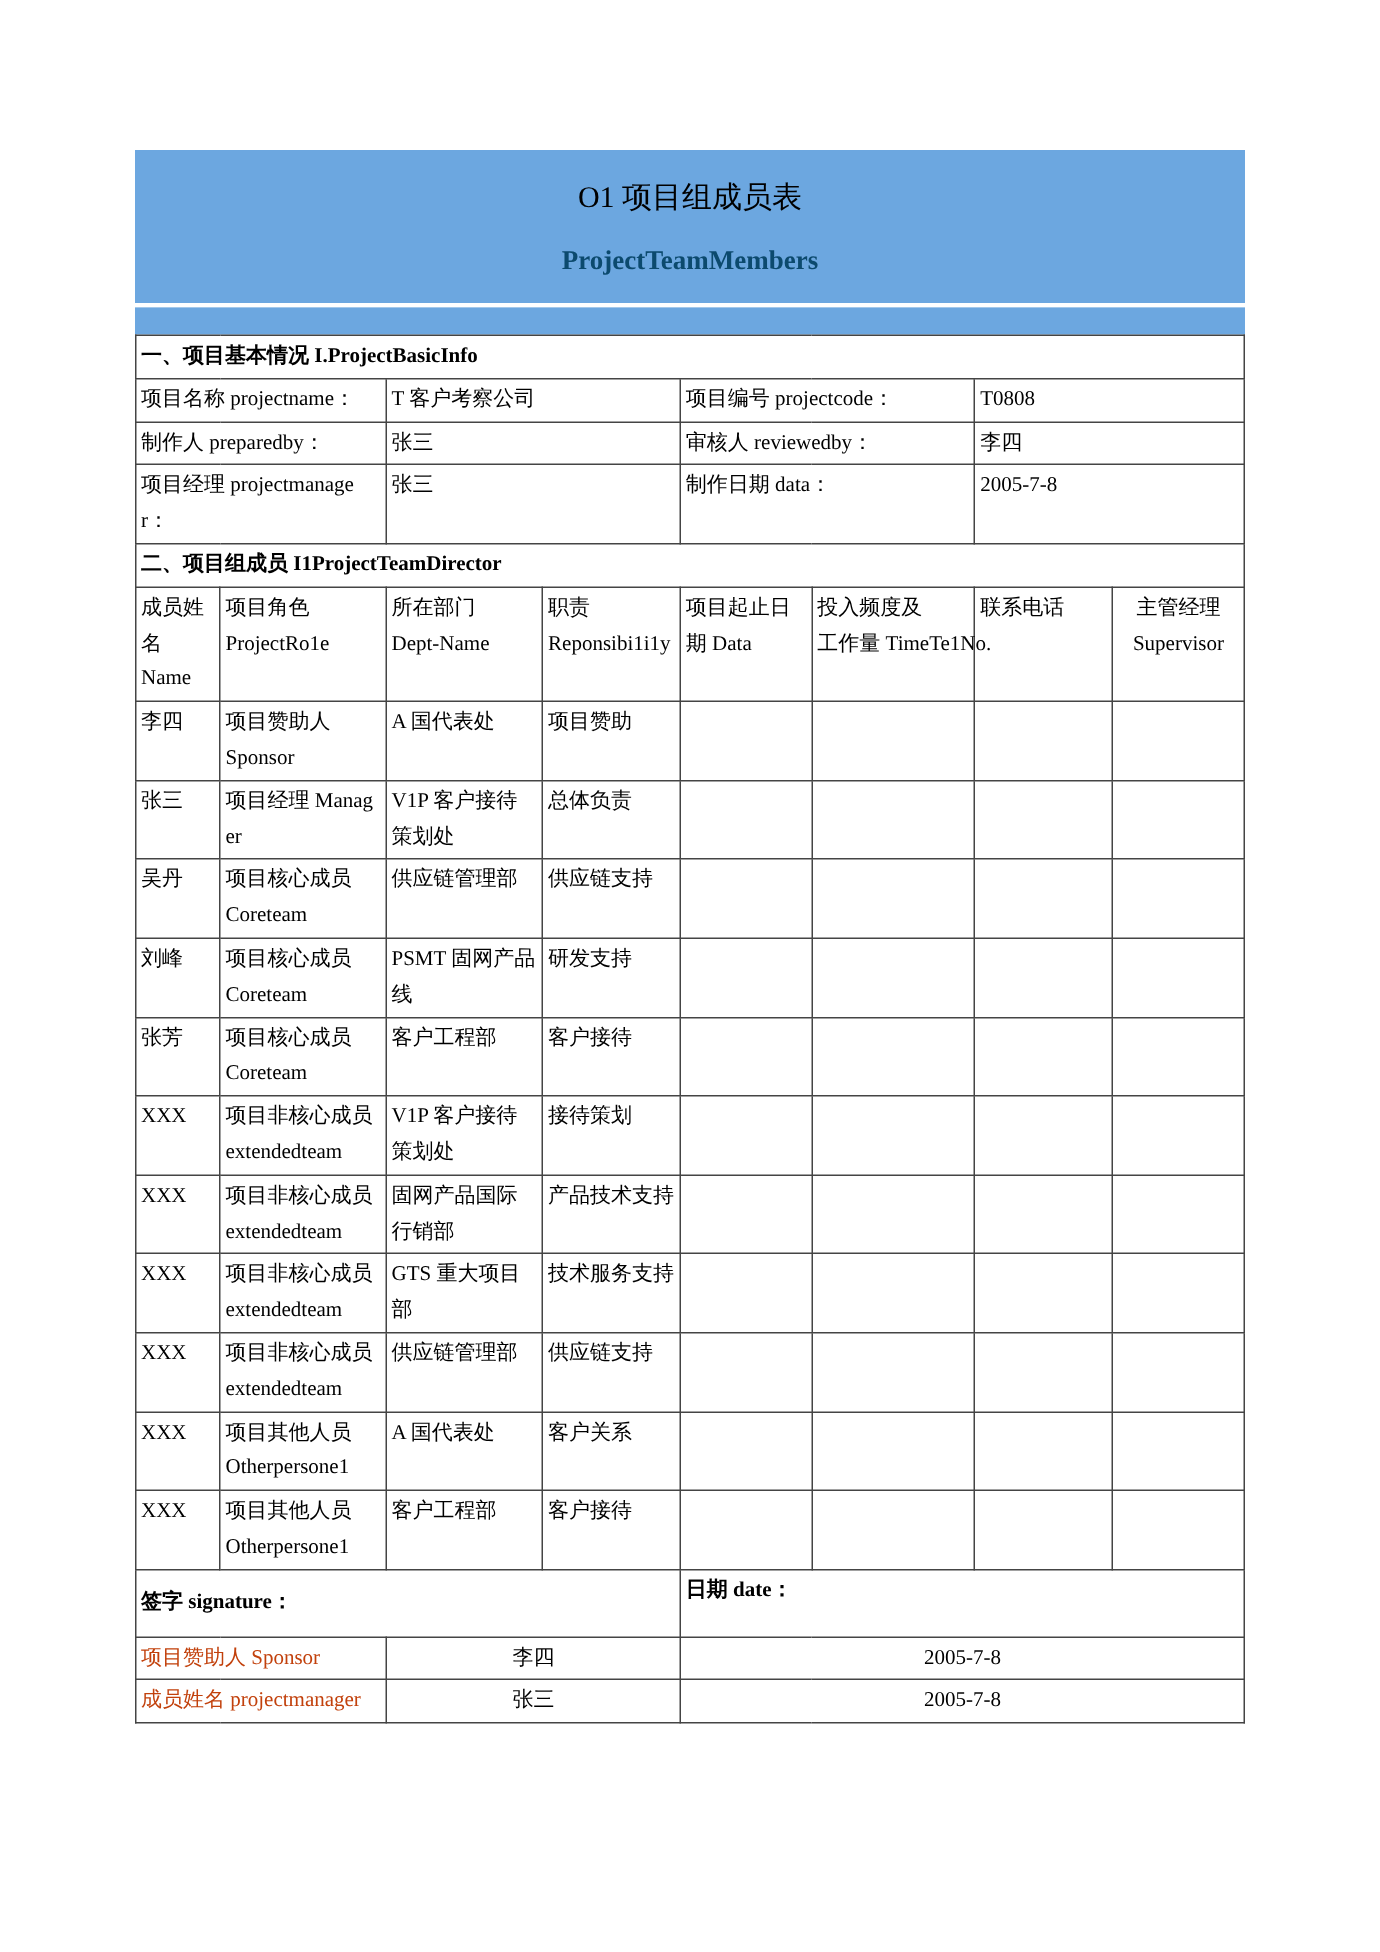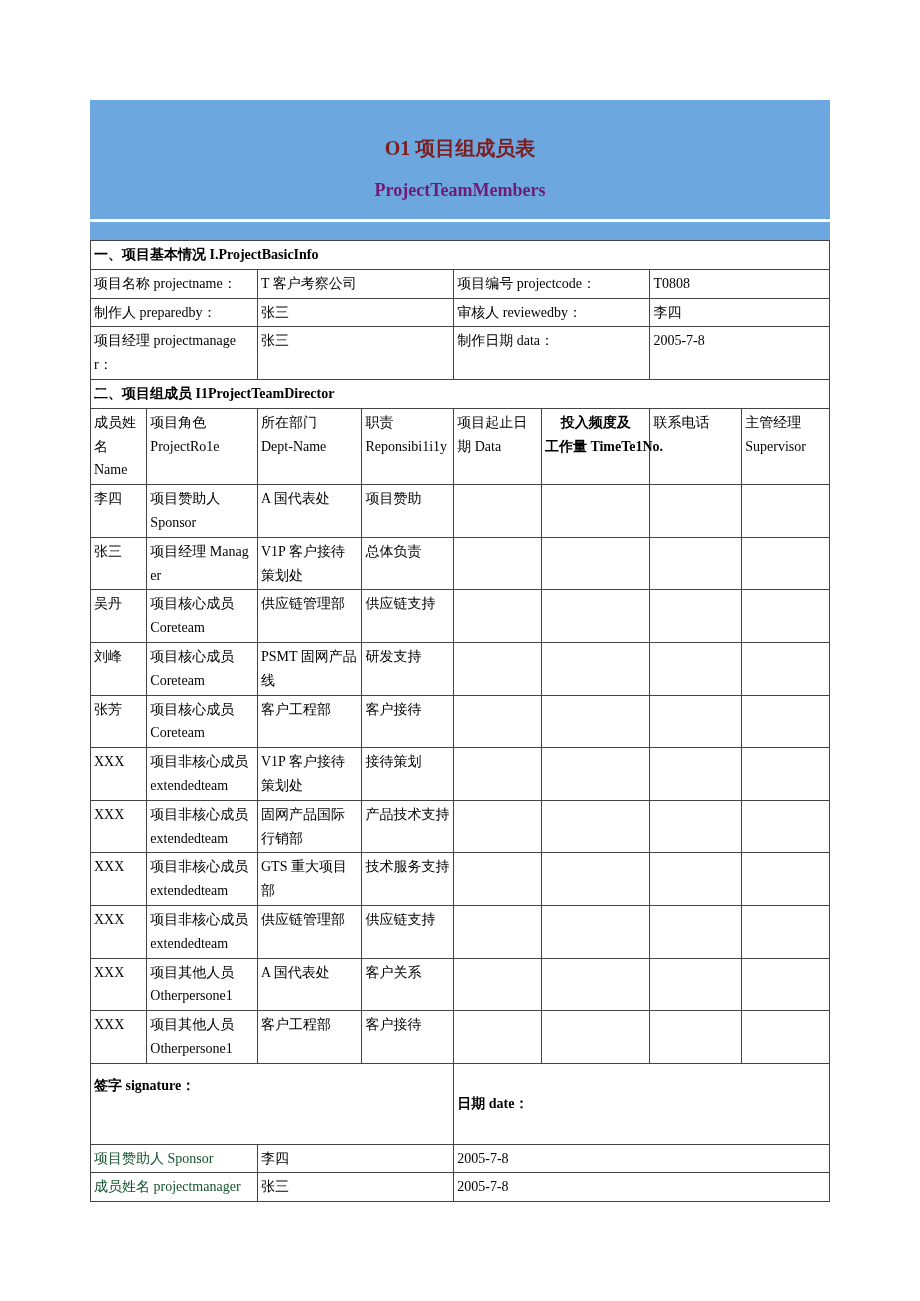--- a/index.html
+++ b/index.html
@@ -16,27 +16,27 @@
     padding: 100px 90px 50px 90px;
     box-sizing: border-box;
   }
   .header {
     background: #6ca7e0;
     text-align: center;
     padding: 12px 0 18px 0;
     border-bottom: 3px solid #fff;
   }
   .header h1 {
-    color: #7f1d1d;
+    color: #000000;
     font-size: 20px;
-    font-weight: bold;
-    margin: 23px 0 18px 0;
+    font-weight: normal;
+    margin: 6px 0 18px 0;
   }
   .header h2 {
-    color: #701a75;
+    color: #0c4a6e;
     font-size: 18px;
     font-weight: bold;
     margin: 0;
   }
   .blue-strip {
     background: #6ca7e0;
     height: 18px;
   }
   table {
     width: 100%;
@@ -48,27 +48,28 @@
     padding: 2px 3px;
     vertical-align: top;
     line-height: 1.7;
     word-break: break-all;
   }
   .section-header td {
     font-weight: bold;
     border-top: 1px solid #444;
   }
   .link-blue {
-    color: #14532d;
+    color: #c2410c;
   }
   .sig-row td {
     font-weight: bold;
     margin-left: 45px;
   }
   .center {
+    text-align: center;
   }
   col.c-name { width: 54px; }
   col.c-role { width: 106px; }
   col.c-dept { width: 100px; }
   col.c-resp { width: 88px; }
   col.c-date { width: 84px; }
   col.c-time { width: 104px; }
   col.c-tel  { width: 88px; }
   col.c-sup  { width: 84px; }
 </style>
@@ -136,21 +137,21 @@
         <span>Dept-Name</span>
       </td>
       <td>
         <span>职责</span><br>
         <span>Reponsibi1i1y</span>
       </td>
       <td>
         <span>项目起止日</span><br>
         <span>期 Data</span>
       </td>
-      <td style="text-align:center;font-weight:bold;">
+      <td style="text-align:left;">
         <span>投入频度及</span><br>
         <span style="white-space:nowrap;">工作量 TimeTe1No.</span>
       </td>
       <td>
         <span>联系电话</span>
       </td>
       <td class="center">
         <span>主管经理</span><br>
         <span>Supervisor</span>
       </td>
@@ -266,21 +267,21 @@
           <td></td>
           <td></td>
           <td></td>
           <td></td>
         </tr>
       </tbody>
 
     <tbody>
         <tr class="sig-row">
       <td colspan="4" style="padding:10px 3px;">签字 signature：</td>
-      <td colspan="4" style="padding:28px 3px;">日期 date：</td>
+      <td colspan="4" style="padding:2px 3px;">日期 date：</td>
     </tr>
     <tr>
       <td colspan="2" class="link-blue">项目赞助人 Sponsor</td>
       <td colspan="2" class="center">李四</td>
       <td colspan="4" class="center">2005-7-8</td>
     </tr>
     <tr>
       <td colspan="2" class="link-blue">成员姓名 projectmanager</td>
       <td colspan="2" class="center">张三</td>
       <td colspan="4" class="center">2005-7-8</td>

